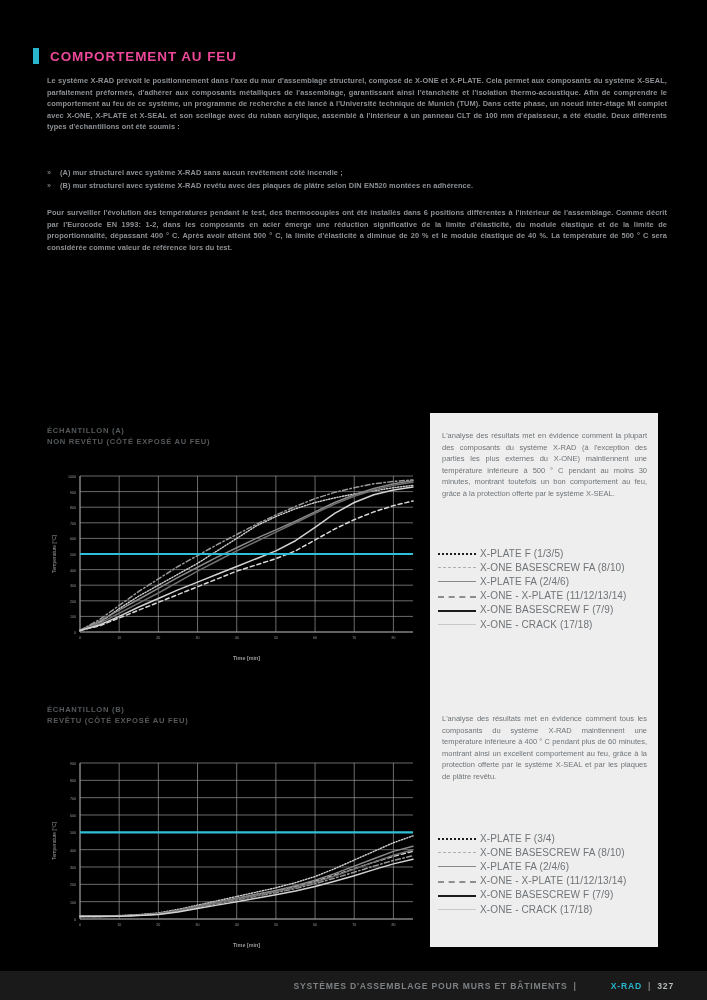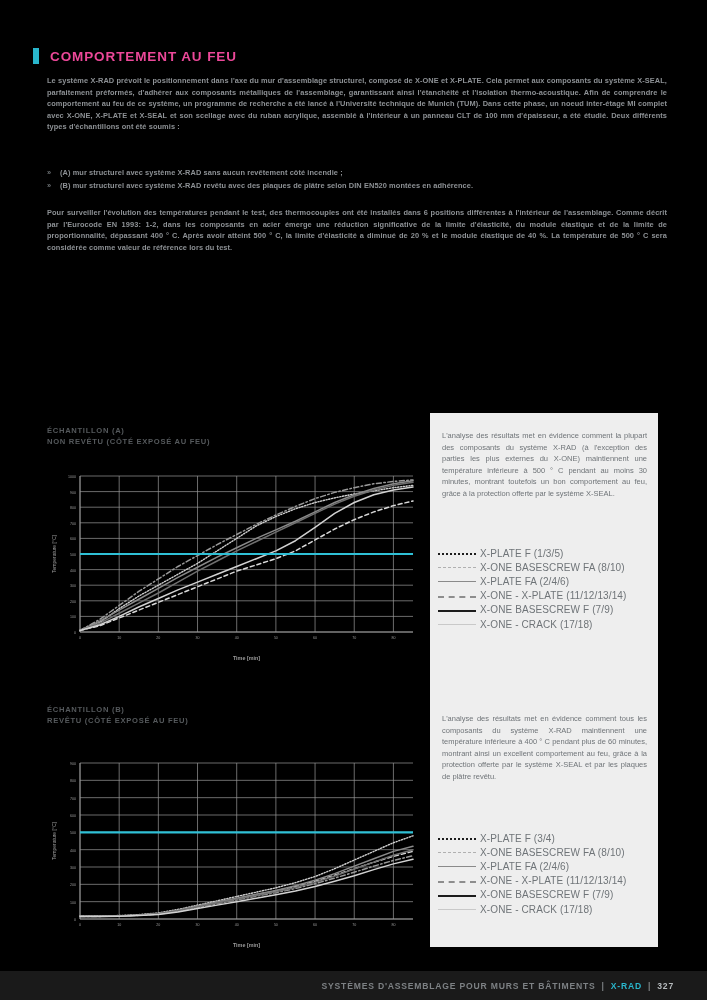--- a/index.html
+++ b/index.html
@@ -96,21 +96,21 @@
   #footer {
     position:absolute; left:0; right:0; bottom:0; height:29px;
     background:#1a1a1a; display:flex; align-items:center;
     justify-content:flex-end; padding-right:33px;
   }
   #footer .f-text {
     font-size:8.6px; font-weight:bold; letter-spacing:.8px;
     color:#7d8184; text-transform:uppercase;
   }
   #footer .f-sep { color:#7d8184; margin:0 6px; }
-  #footer .f-prod { color:#29b6cc; }
+  #footer .f-prod { color:#29b6cc;margin-left:28px; }
   #footer .f-page { color:#b6babd; }
 </style>
 </head>
 <body>
 
 <div class="page">
 
   <div class="sec-head" id="head-fire">
     <span class="sec-bar"></span>
     <span class="sec-title">COMPORTEMENT AU FEU</span>

